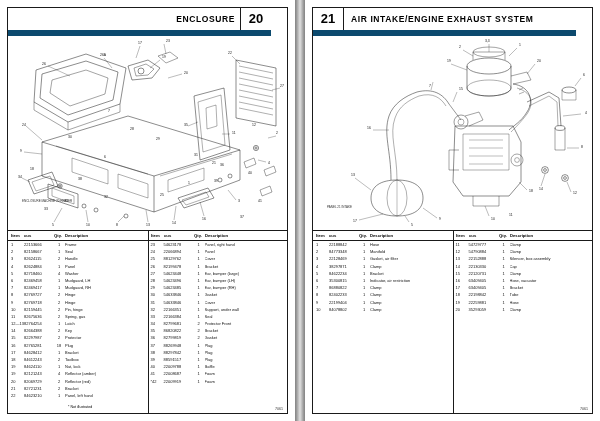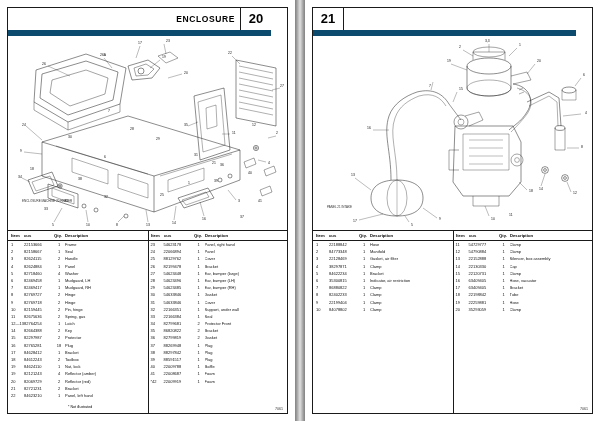--- a/index.html
+++ b/index.html
@@ -473,20 +473,21 @@
       </div>
 
     </div>
   </div>
 
   <div class="page right">
     <div class="inner">
 
       <div class="hdr">
         <div class="num">21</div>
+        <div class="title">AIR INTAKE/ENGINE EXHAUST SYSTEM</div>
       </div>
 
       <div class="art">
         <svg width="282" height="200" viewBox="0 0 282 200">
           <g fill="none" stroke="#1a1a1a" stroke-width="0.5">
 
             <ellipse cx="176" cy="36" rx="22" ry="8"></ellipse>
             <path d="M154 36 L154 58 A22 8 0 0 0 198 58 L198 36"></path>
             <ellipse cx="176" cy="58" rx="22" ry="8" stroke-width="0.35"></ellipse>
             <path d="M160 30 L160 22 L192 22 L192 30" stroke-width="0.4"></path>

